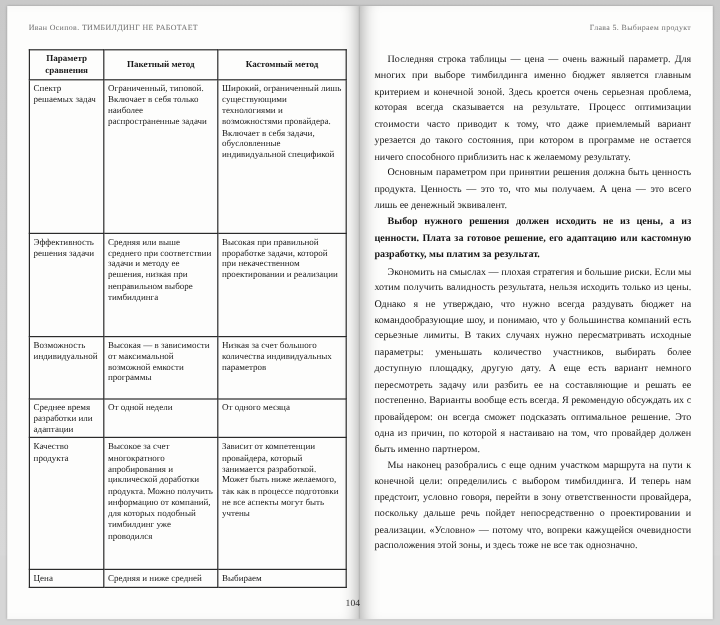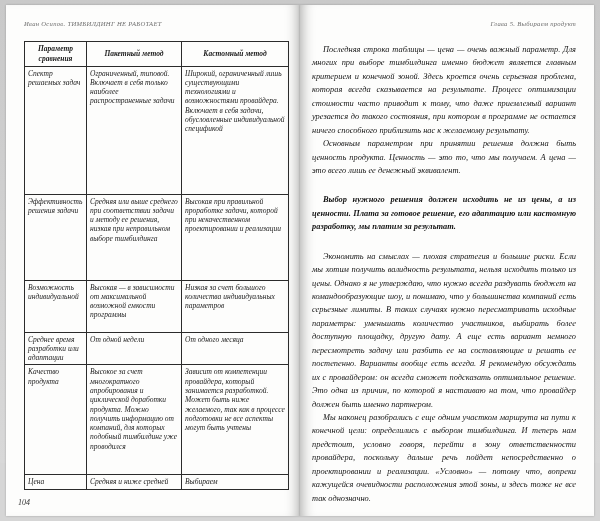--- a/index.html
+++ b/index.html
@@ -12,21 +12,20 @@
     overflow: hidden;
   }
   .spread {
     position: relative;
     width: 600px;
     height: 463px;
     box-sizing: border-box;
     padding: 5px 6px 22px 6px;
     display: flex;
     background: linear-gradient(#c9c9c9, #d8d8d8);
-    font-style: italic;
   }
   .page {
     position: relative;
     width: 294px;
     height: 511px;
     background: #fdfdfc;
     box-sizing: border-box;
   }
   .page.left {
     padding: 36px 12px 0 18px;
@@ -42,23 +41,23 @@
     font-size: 6.6px;
     letter-spacing: 0.3px;
     color: #6d6d6d;
     white-space: nowrap;
   }
   .running-header.lh { left: 18px; }
   .running-header.rh { right: 18px; }
   .page-number {
     position: absolute;
     bottom: 9px;
-    left: 12px;
+    left: 0;
     width: 100%;
-    text-align: left;
+    text-align: right;
     font-size: 8px;
     color: #333;
   }
   
   table.cmp {
     border-collapse: collapse;
     table-layout: fixed;
     width: 264px;
     height: 444px;
   }
@@ -91,21 +90,21 @@
     line-height: 1.6;
     color: #141414;
     text-align: justify;
   }
   .text-block p {
     margin: 0;
     text-indent: 11px;
   }
   .text-block p.bold {
     font-weight: bold;
-    margin: 16px 0;
+    margin: 1px 0;
   }
 </style>
 </head>
 <body>
 
 <div class="spread">
 
   <div class="page left">
     <div class="running-header lh">Иван Осипов. ТИМБИЛДИНГ НЕ РАБОТАЕТ</div>
 

